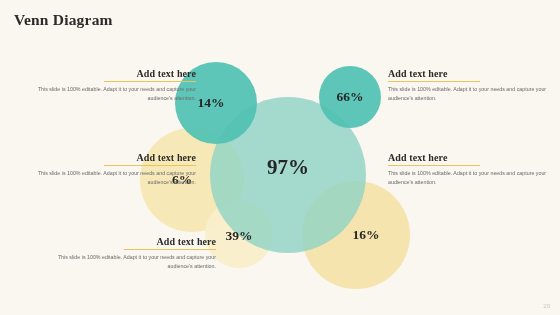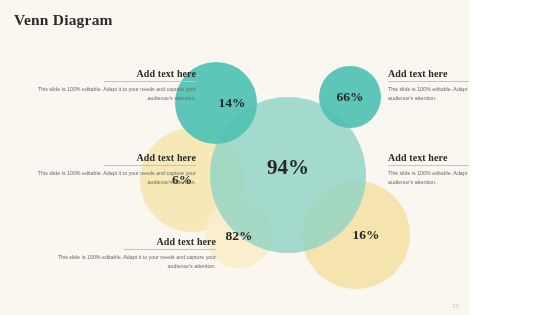--- a/index.html
+++ b/index.html
@@ -8,21 +8,21 @@
     background: #ffffff;
   }
   body {
     width: 560px;
     height: 315px;
     overflow: hidden;
     font-family: "Liberation Sans", sans-serif;
   }
   #slide {
     position: relative;
-    width: 469px;
+    width: 560px;
     height: 315px;
     background: #faf6f0;
     overflow: hidden;
   }
 
   
   #page-title {
     position: absolute;
     left: 14px;
     top: 11px;
@@ -126,25 +126,25 @@
           <circle id="c-center" fill="#8ed3c4" fill-opacity="0.80" cx="288" cy="175" r="78"></circle>
         </g>
       <g>
           <circle id="c-top-left" fill="#4fc1b3" fill-opacity="0.92" cx="216" cy="103" r="41"></circle>
         </g>
       <g>
           <circle id="c-top-right" fill="#4fc1b3" fill-opacity="0.92" cx="350" cy="97" r="31"></circle>
         </g>
     </svg>
 
-    <div class="pct pct-sm" id="p-top-left" style="left: 232px; top: 103px;">14%</div>
+    <div class="pct pct-sm" id="p-top-left" style="left: 211px; top: 103px;">14%</div>
     <div class="pct pct-sm" id="p-top-right" style="left: 350px; top: 97px;">66%</div>
-    <div class="pct pct-lg" id="p-center" style="left: 288px; top: 167px;">94%</div>
+    <div class="pct pct-lg" id="p-center" style="left: 288px; top: 167px;">97%</div>
     <div class="pct pct-sm" id="p-left" style="left: 182px; top: 180px;">6%</div>
-    <div class="pct pct-sm" id="p-bottom-left" style="left: 239px; top: 236px;">82%</div>
+    <div class="pct pct-sm" id="p-bottom-left" style="left: 239px; top: 236px;">39%</div>
     <div class="pct pct-sm" id="p-bottom-right" style="left: 366px; top: 235px;">16%</div>
   </div>
 
   <div class="callout align-right" id="co-top-left">
     <div class="head">Add text here</div>
     <div class="rule"></div>
     <div class="body">This slide is 100% editable. Adapt it to your needs and capture your audience's attention.</div>
   </div>
 
   <div class="callout align-left" id="co-top-right">

